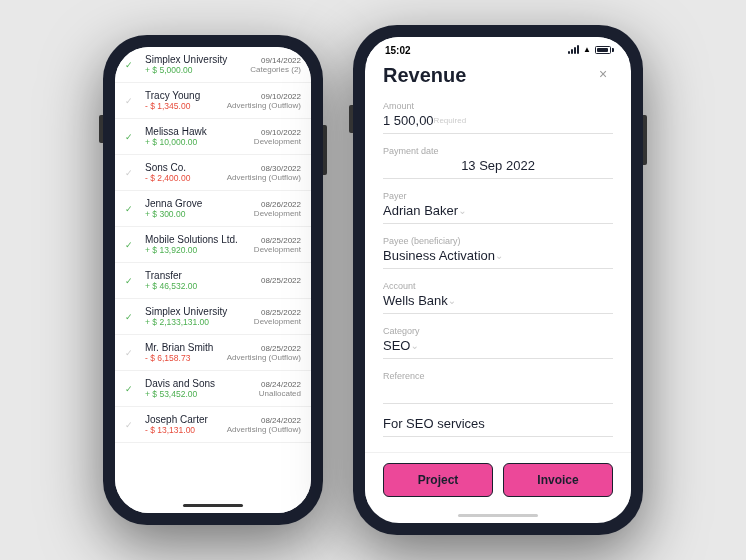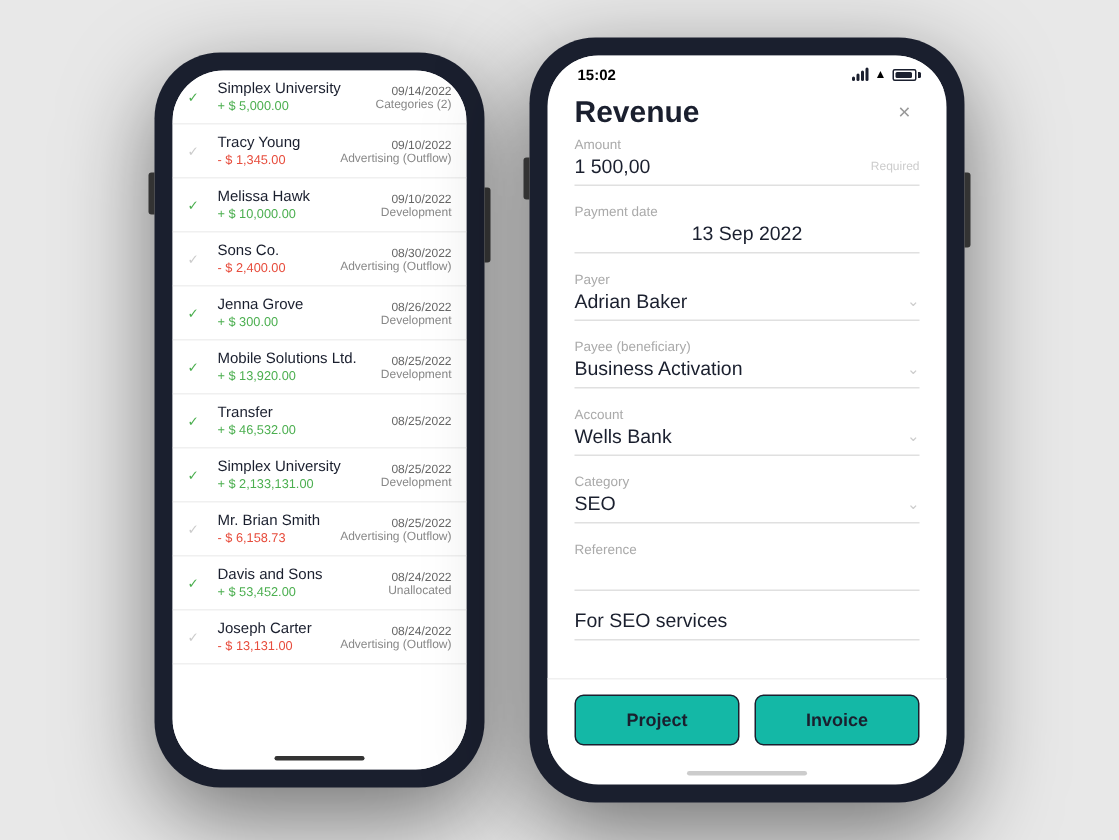--- a/index.html
+++ b/index.html
@@ -176,21 +176,21 @@
 
     .modal-content {
       padding: 0 18px 12px;
       height: calc(100% - 32px);
       overflow-y: auto;
     }
     .modal-header {
       display: flex;
       justify-content: space-between;
       align-items: flex-start;
-      margin-bottom: 4px;
+      margin-bottom: 14px;
       padding-top: 4px;
     }
     .modal-title {
       font-size: 20px;
       font-weight: 700;
       color: #1a1f2e;
     }
     .close-btn {
       width: 20px;
       height: 20px;
@@ -210,21 +210,21 @@
       color: #aaa;
       margin-bottom: 2px;
       display: block;
     }
     .field-value {
       font-size: 13px;
       color: #1a1f2e;
       padding-bottom: 5px;
       border-bottom: 1px solid #e0e0e0;
       display: flex;
-      justify-content: space-between;
+      justify-content: flex-start;
       align-items: center;
     }
     .field-value-center {
       text-align: center;
       justify-content: center;
     }
     .field-required {
       font-size: 8px;
       color: #ccc;
     }
@@ -248,21 +248,21 @@
       bottom: 18px;
       left: 0;
       right: 0;
       background: #fff;
     }
     .footer-btn {
       flex: 1;
       padding: 9px;
       border: 1.5px solid #1a1f2e;
       border-radius: 6px;
-      background: #14b8a6;
+      background: #ec4899;
       font-size: 12px;
       font-weight: 600;
       color: #1a1f2e;
       text-align: center;
       cursor: pointer;
     }
     .home-indicator-right {
       position: absolute;
       bottom: 6px;
       left: 50%;

